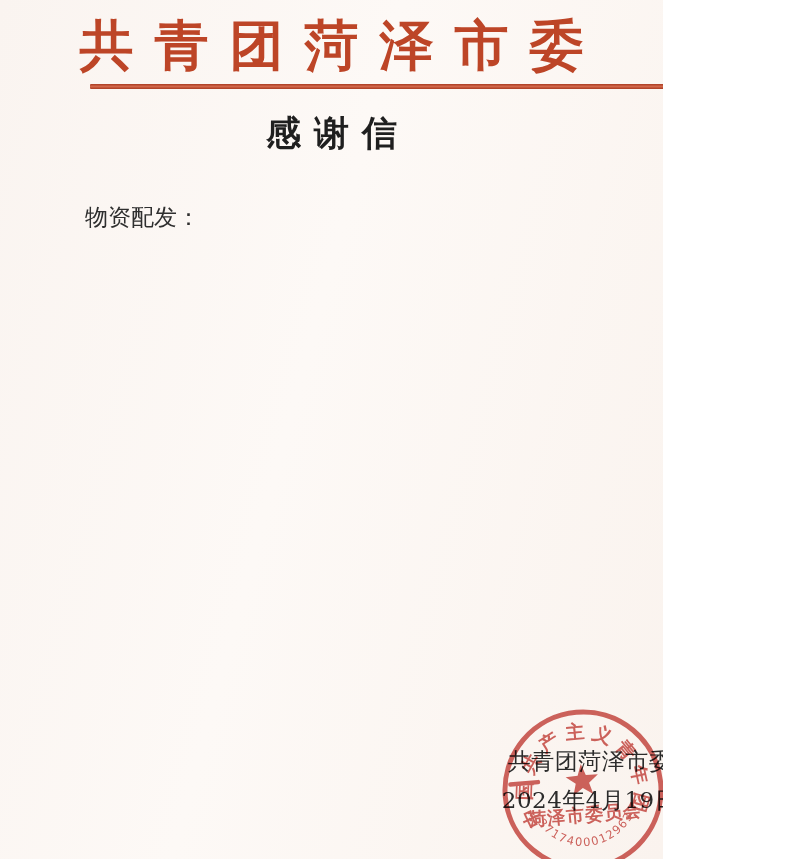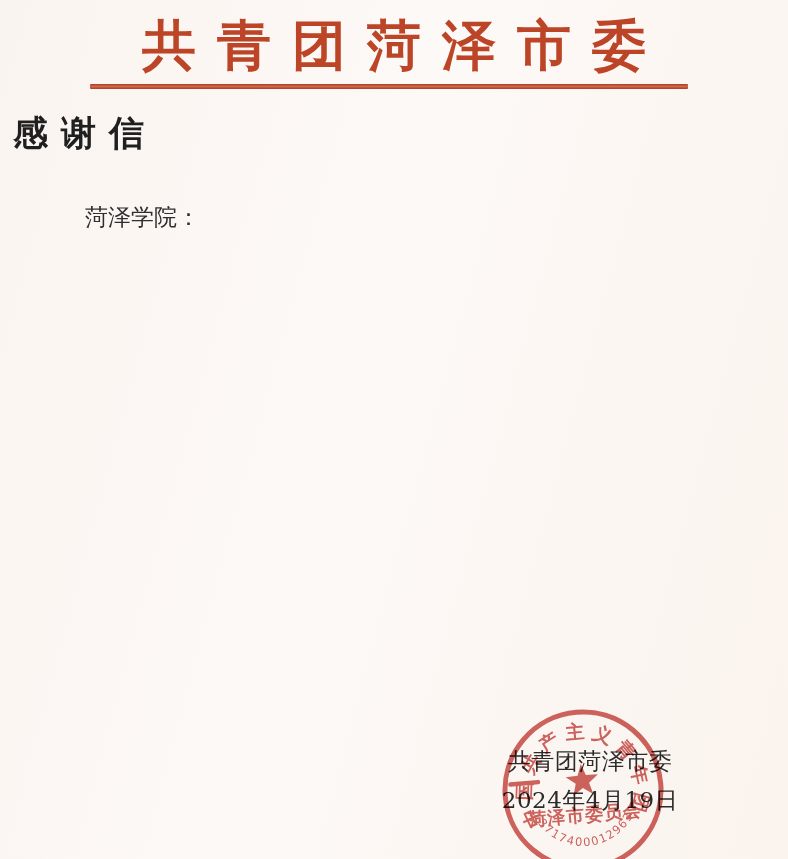--- a/index.html
+++ b/index.html
@@ -1,19 +1,19 @@
 <!DOCTYPE html>
 <html><head>
 <meta charset="utf-8">
 <style>
   html, body { margin: 0; padding: 0; }
   body { width: 788px; height: 859px; overflow: hidden; }
   .page {
     position: relative;
-    width: 788px;
+    width: 663px;
     height: 859px;
     overflow: hidden;
     background: linear-gradient(105deg, #faf4f0 0%, #fdf9f6 45%, #faf3ee 100%);
     font-family: "DejaVu Serif", "Liberation Serif", serif;
   }
   .letterhead {
     position: absolute;
     top: 10px; left: 0; width: 100%;
     text-align: center;
     font-size: 54px;
@@ -27,21 +27,21 @@
     position: absolute;
     top: 84px; left: 90px;
     width: 598px; height: 5px;
     background: linear-gradient(180deg, #aa3c22 0%, #d2674a 50%, #aa3c22 100%);
     border-radius: 1px;
   }
   .title {
     position: absolute;
     top: 110px; left: 0; width: 100%;
     margin: 0;
-    text-align: left;
+    text-align: center;
     font-size: 35px;
     font-weight: 700;
     color: #1f1f1f;
     letter-spacing: 13px;
     text-indent: 13px;
   }
   .body {
     position: absolute;
     top: 198px; left: 85px;
     width: 628px;
@@ -95,21 +95,21 @@
 
 <div class="page">
 
   <div class="letterhead">共青团菏泽市委</div>
 
   <div class="rule"></div>
 
   <h1 class="title">感谢信</h1>
 
   <div class="body">
-    <div class="salutation">菏泽学院：</div>
+    <div class="salutation">物资配发：</div>
   </div>
 
   <div class="signature-block">
     <div class="sig-org">共青团菏泽市委</div>
     <div class="sig-date">2024年4月19日</div>
   </div>
 
   <svg class="seal" viewBox="0 0 200 200" xmlns="http://www.w3.org/2000/svg" aria-hidden="true">
     <circle cx="100" cy="100" r="78" fill="none" stroke-width="5" stroke="#c94f4a"></circle>
     <path id="sealTopArc" d="M 57.4 129.8 A 52 52 0 1 1 142.6 129.8" fill="none"></path>

